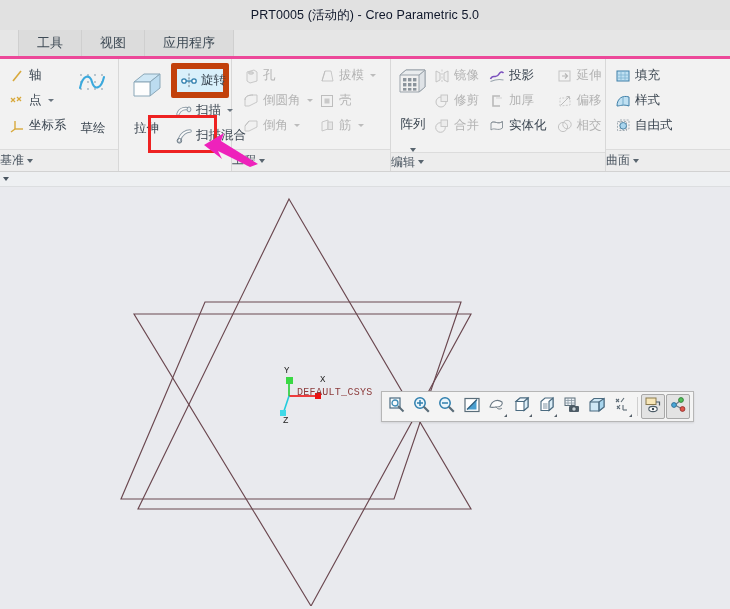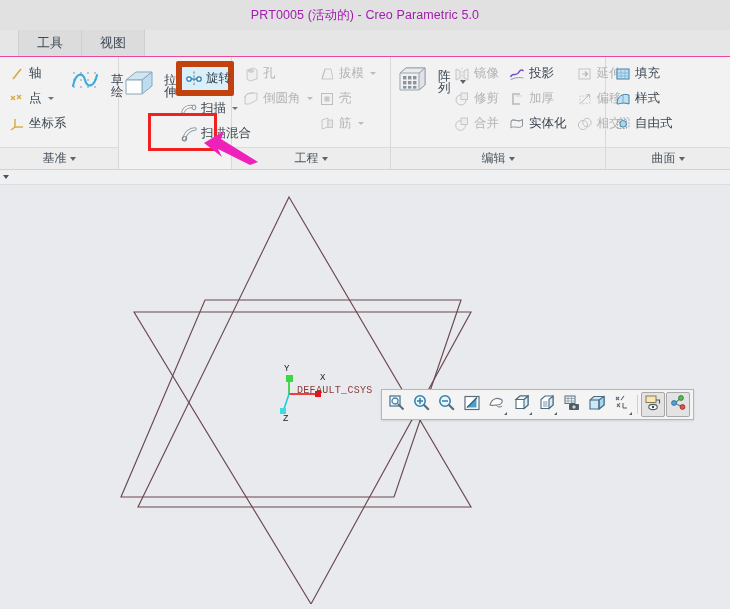--- a/index.html
+++ b/index.html
@@ -19,32 +19,32 @@
   .titlebar {
     height: 30px;
     background: #e1e1e1;
     display: flex;
     align-items: center;
     justify-content: center;
     position: relative;
   }
   .titlebar-text {
     font-size: 12.5px;
-    color: #a21caf;
+    color: #0f172a;
     letter-spacing: 0.1px;
   }
 
   
   .tabstrip {
     height: 26px;
     background: #dcdcdc;
     display: flex;
     align-items: stretch;
     position: relative;
-    border-bottom: 1px solid #ec4899;
+    border-bottom: 3px solid #ec4899;
   }
   .tabstrip-lead {
     width: 18px;
     background: #e6e6e6;
     border-right: 1px solid #cfcfcf;
   }
   .tab {
     padding: 0 18px;
     display: flex;
     align-items: center;
@@ -80,21 +80,20 @@
     flex: 1;
     display: flex;
     align-items: flex-start;
     padding: 4px 2px 0 2px;
     position: relative;
   }
   .rgroup-label {
     height: 21px;
     display: flex;
     align-items: center;
-    justify-content: center;
     font-size: 12px;
     color: #4a5560;
     background: #ededed;
     border-top: 1px solid #dcdcdc;
     gap: 3px;
   }
   .caret {
     width: 0; height: 0;
     border-left: 3.5px solid transparent;
     border-right: 3.5px solid transparent;
@@ -128,28 +127,28 @@
   .ritem.hot {
     background: #d9f0fb;
     border: 6px solid #c2410c;
   }
   .icol { display: flex; flex-direction: column; }
 
   
   .rbig {
     width: 52px;
     display: flex;
-    flex-direction: row;
+    flex-direction: column;
     align-items: center;
     justify-content: flex-start;
     padding-top: 2px;
     font-size: 12.5px;
     color: #3a4550;
     cursor: default;
-    gap: 9px;
+    gap: 17px;
   }
   .rbig .lbl { margin-top: 2px; text-align: center; line-height: 12px; }
   .rbig-wide { width: 62px; }
 
   
   .ic { display: inline-block; position: relative; flex: 0 0 auto; }
   .ic16 { width: 16px; height: 16px; }
   .ic32 { width: 32px; height: 32px; }
 
   
@@ -224,20 +223,21 @@
 <body>
 
 <div class="titlebar">
   <div class="titlebar-text">PRT0005 (活动的) - Creo Parametric 5.0</div>
 </div>
 
 <div class="tabstrip">
   <div class="tabstrip-lead"></div>
   <div class="tab">工具</div>
   <div class="tab">视图</div>
+  <div class="tab">应用程序</div>
   <div class="tabstrip-tail"></div>
 </div>
 
 <div class="ribbon">
 
   <div class="rgroup" style="width:118px;">
     <div class="rgroup-body">
       <div class="icol" style="width:64px;padding-left:2px;">
 
         <div class="ritem">
@@ -379,20 +379,30 @@
           <span class="ic ic16">
             <svg width="16" height="16" viewBox="0 0 16 16">
               <path d="M2 13 L2 7 C2 3, 6 2, 10 2 L14 2 L14 9 L6 13 Z" fill="#f1f1f1" stroke="#c3c3c3" stroke-width="0.9"></path>
               <path d="M2 7 C2 3, 6 2, 10 2" fill="none" stroke="#bdbdbd" stroke-width="0.9"></path>
             </svg>
           </span>
           <span>倒圆角</span>
           <span class="caret-sm" style="border-top-color:#bcbcbc;"></span>
         </div>
 
+        <div class="ritem disabled">
+          <span class="ic ic16">
+            <svg width="16" height="16" viewBox="0 0 16 16">
+              <polygon points="2,13 2,8 6,3 14,3 14,9 6,13" fill="#f1f1f1" stroke="#c3c3c3" stroke-width="0.9"></polygon>
+              <line x1="2" y1="8" x2="6" y2="3" stroke="#bdbdbd" stroke-width="0.9"></line>
+            </svg>
+          </span>
+          <span>倒角</span>
+          <span class="caret-sm" style="border-top-color:#bcbcbc;"></span>
+        </div>
       </div>
 
       <div class="icol" style="width:76px;">
 
         <div class="ritem disabled">
           <span class="ic ic16">
             <svg width="16" height="16" viewBox="0 0 16 16">
               <polygon points="3,13 6,3 12,3 14,13" fill="#f1f1f1" stroke="#c3c3c3" stroke-width="0.9"></polygon>
               <line x1="6" y1="3" x2="3" y2="13" stroke="#bdbdbd" stroke-width="0.9"></line>
             </svg>

